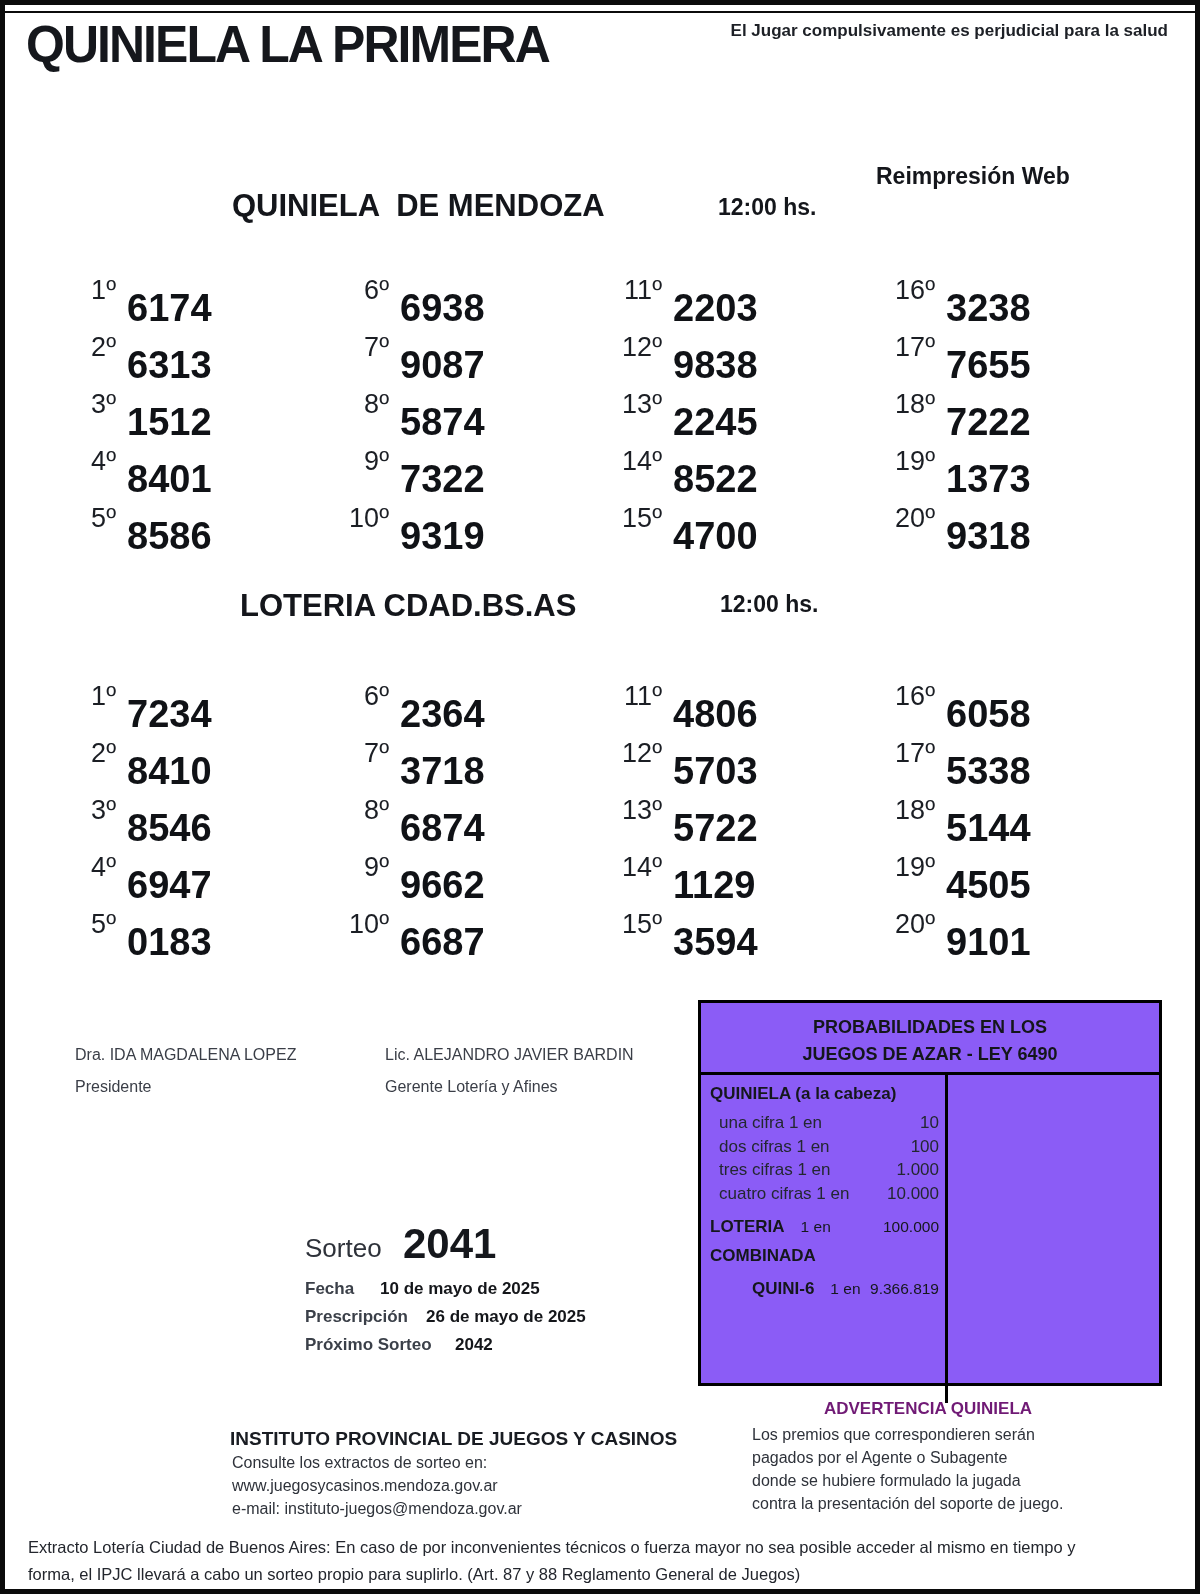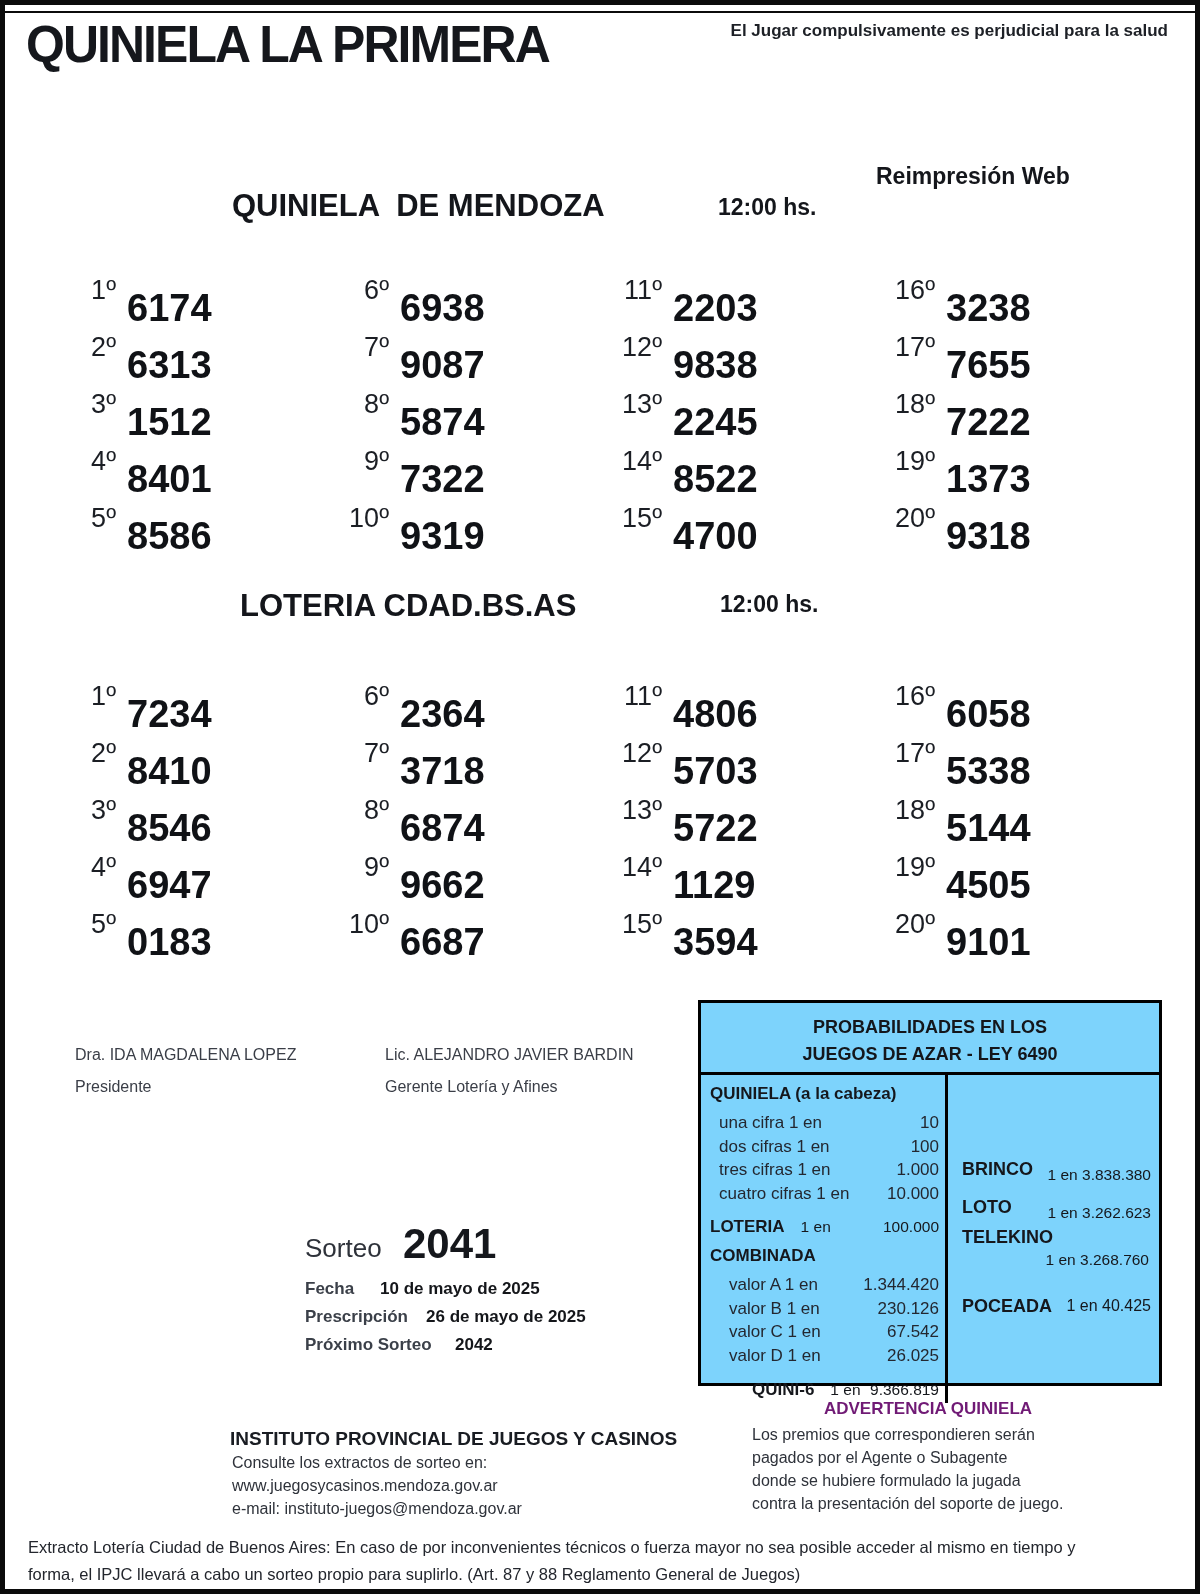--- a/index.html
+++ b/index.html
@@ -41,21 +41,21 @@
   .res .pos { width: 60px; text-align: right; font-size: 27px; margin-right: 11px; color: #1b1e24; }
   .res .num { font-size: 38px; font-weight: 700; color: #101216; margin-top: 36px; }
 
   .official { position: absolute; font-size: 16px; color: #3a3e47; }
 
   .sorteo-label  { position: absolute; left: 305px; top: 1233px; font-size: 26px; color: #2e323a; }
   .sorteo-number { position: absolute; left: 403px; top: 1220px; font-size: 42px; font-weight: 700; }
   .meta-label { position: absolute; font-size: 17px; font-weight: 700; color: #3b4049; }
   .meta-value { position: absolute; font-size: 17px; font-weight: 700; color: #14161a; margin-left: 12px; }
 
-  .prob-box { position: absolute; left: 698px; top: 1000px; width: 464px; height: 386px; border: 3px solid #000; background: #7dd3fc; }
+  .prob-box { position: absolute; left: 698px; top: 1000px; width: 464px; height: 386px; border: 3px solid #000; background: #8b5cf6; }
   .prob-title { border-bottom: 3px solid #000; text-align: center; padding: 11px 10px 0; font-weight: 700; font-size: 18px; line-height: 27px; height: 72px; color: #14161b; }
   .prob-cols { display: flex; height: 328px; }
   .prob-left { width: 247px; border-right: 3px solid #000; padding: 9px 6px 0 9px; }
   .prob-right { flex: 1; padding: 84px 8px 0 14px; }
 
   .q-header { font-size: 17px; font-weight: 700; margin-bottom: 7px; }
   .odds-row { display: flex; font-size: 17px; line-height: 23.5px; padding-left: 9px; color: #232730; }
   .odds-row .val { flex: 1; text-align: right; }
   .loteria-row, .quini-row { display: flex; align-items: baseline; margin-top: 12px; }
   .loteria-row .big, .quini-row .big { font-size: 17px; font-weight: 700; }
@@ -351,66 +351,26 @@
             <span class="lbl">cuatro cifras 1 en</span>
             <span class="val">10.000</span>
           </div>
         </div>
       <div class="loteria-row">
         <span class="big">LOTERIA</span>
         <span class="mid">1 en</span>
         <span class="val">100.000</span>
       </div>
       <div class="combinada-header">COMBINADA</div>
-      <div class="comb-rows">
-
-          <div class="odds-row">
-            <span class="lbl">valor A 1 en</span>
-            <span class="val">1.344.420</span>
-          </div>
-
-          <div class="odds-row">
-            <span class="lbl">valor B 1 en</span>
-            <span class="val">230.126</span>
-          </div>
-
-          <div class="odds-row">
-            <span class="lbl">valor C 1 en</span>
-            <span class="val">67.542</span>
-          </div>
-
-          <div class="odds-row">
-            <span class="lbl">valor D 1 en</span>
-            <span class="val">26.025</span>
-          </div>
-        </div>
       <div class="quini-row">
         <span class="big">QUINI-6</span>
         <span class="mid">1 en</span>
         <span class="val">9.366.819</span>
       </div>
     </div>
-    <div class="prob-right">
-      <div class="game" id="game-brinco">
-        <span class="gname">BRINCO</span>
-        <span class="odds">1 en 3.838.380</span>
-      </div>
-      <div class="game" id="game-loto">
-        <span class="gname">LOTO</span>
-        <span class="odds">1 en 3.262.623</span>
-      </div>
-      <div class="game stacked" id="game-telekino">
-        <div class="gname">TELEKINO</div>
-        <div class="odds-line">1 en 3.268.760</div>
-      </div>
-      <div class="game" id="game-poceada">
-        <span class="gname">POCEADA</span>
-        <span class="odds">1 en 40.425</span>
-      </div>
-    </div>
   </div>
 </div>
 
 <div class="institute-name">INSTITUTO PROVINCIAL DE JUEGOS Y CASINOS</div>
 <div class="institute-line" id="inst-l1">Consulte los extractos de sorteo en:</div>
 <div class="institute-line" id="inst-l2">www.juegosycasinos.mendoza.gov.ar</div>
 <div class="institute-line" id="inst-l3">e-mail:  instituto-juegos@mendoza.gov.ar</div>
 
 <div class="adv-title">ADVERTENCIA QUINIELA</div>
 <div class="adv-body">

